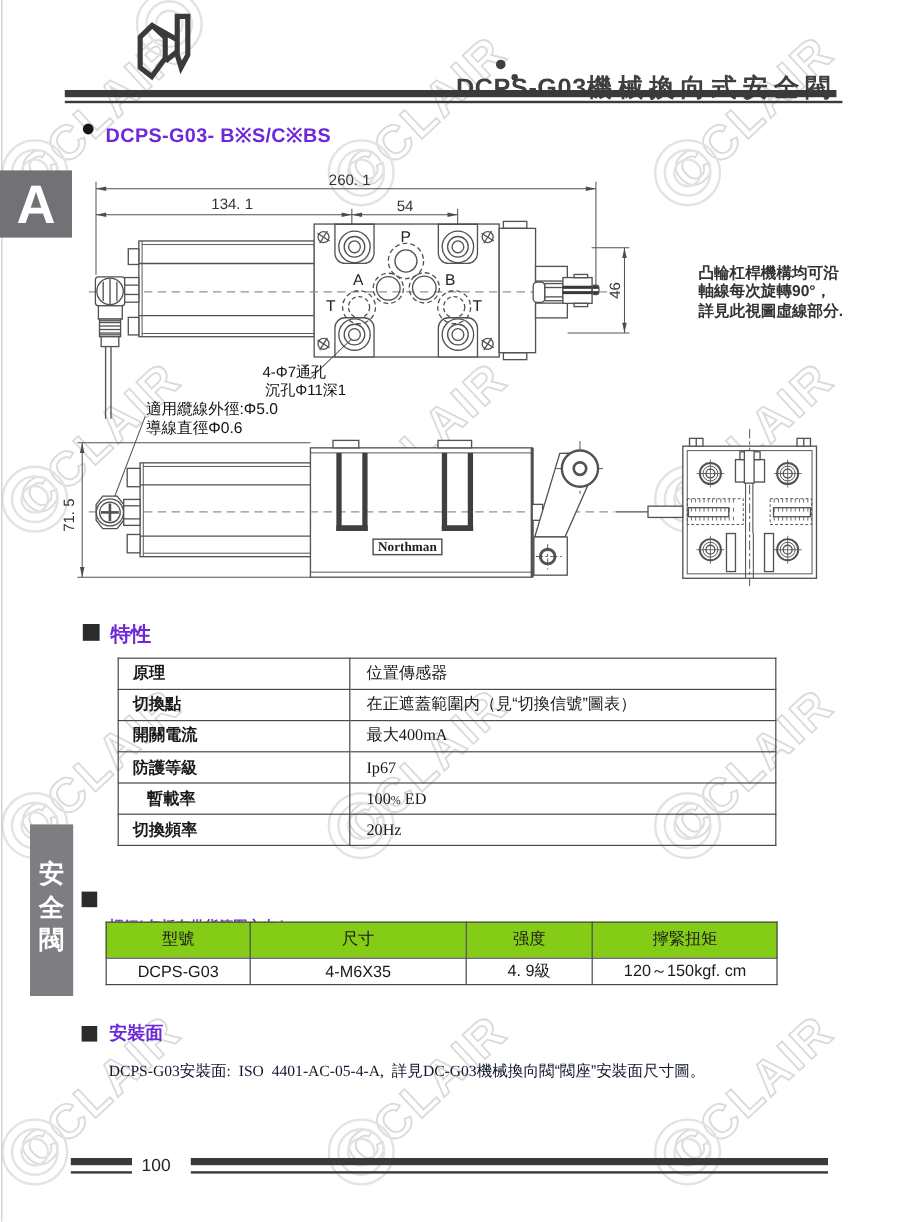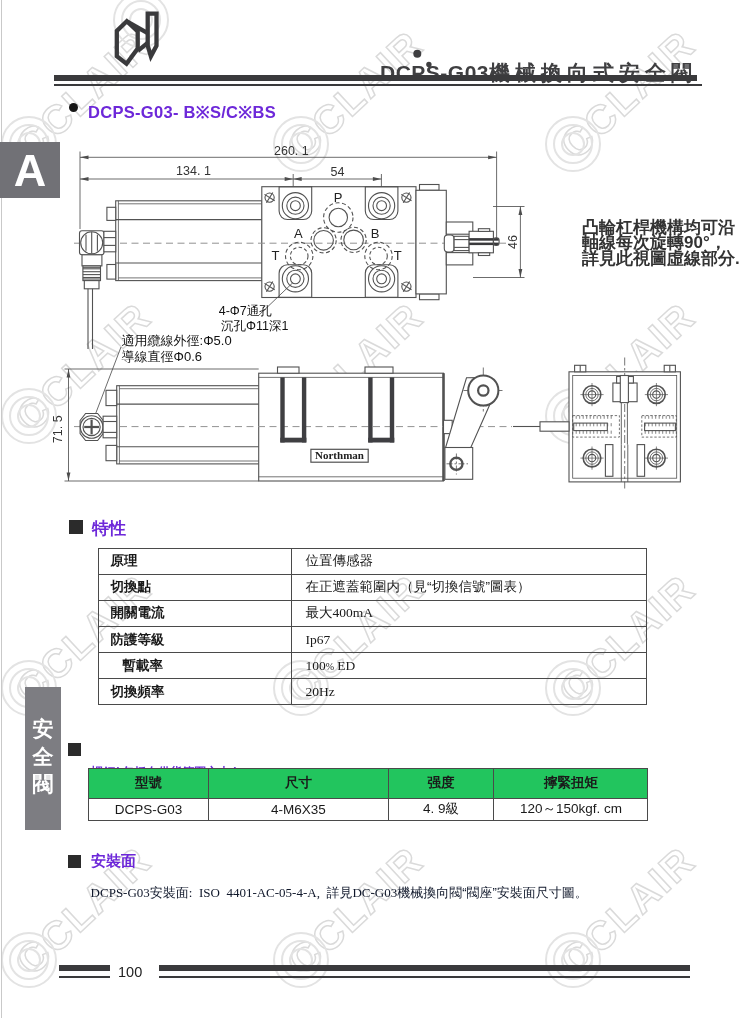--- a/index.html
+++ b/index.html
@@ -466,21 +466,21 @@
 
 <rect x="605.4" y="444.6" width="7.5" height="31.7" fill="#fff"></rect>
 <rect x="637.1" y="444.6" width="7.5" height="31.7" fill="#fff"></rect>
 <line x1="621.3" y1="444.6" x2="621.3" y2="481.9" stroke-width="0.9"></line>
 <line x1="627.8" y1="444.6" x2="627.8" y2="481.9" stroke-width="0.9"></line>
 
 <line x1="513" y1="426.5" x2="540" y2="426.5"></line>
 <rect x="540" y="421.8" width="29" height="9.4" fill="#fff"></rect>
 </svg>
 
-<div class="abs" style="left:582px;top:219.5px;font-size:17px;font-weight:bold;line-height:15.6px;color:#333">凸輪杠桿機構均可沿<br>軸線每次旋轉90°，<br>詳見此視圖虛線部分.</div>
+<div class="abs" style="left:582px;top:219.5px;font-size:13px;font-weight:bold;line-height:15.6px;color:#333">凸輪杠桿機構均可沿<br>軸線每次旋轉90°，<br>詳見此視圖虛線部分.</div>
 
 <div class="abs" style="left:68.6px;top:520px;width:14px;height:14.4px;background:#2b2b2b"></div>
 <div class="abs hd" style="left:92px;top:517px;font-size:17px">特性</div>
 
 <table class="abs" style="left:97.6px;top:547.6px;width:549.8px;height:157.9px;font-size:13.5px;color:#1a1a1a">
 <tbody>
       <tr>
         <td style="border:1px solid #4a4a4a;width:180.8px;padding:0 0 0 12px;font-weight:bold">原理</td>
         <td style="border:1px solid #4a4a4a;padding:0 0 0 13px">位置傳感器</td>
       </tr>
@@ -508,21 +508,21 @@
   </table>
 
 <div class="abs" style="left:25px;top:687px;width:36px;height:143px;background:#7d7d82"></div>
 <div class="abs" style="left:25px;top:715px;width:36px;text-align:center;color:#fff;font-size:21px;font-weight:bold;line-height:27.5px">安<br>全<br>閥</div>
 
 <div class="abs" style="left:68.3px;top:743.3px;width:13.2px;height:13.2px;background:#2b2b2b"></div>
 <div class="abs hd" style="left:91px;top:764px;font-size:12px">螺釘( 包括在供貨範圍之内 )</div>
 
 <table class="abs" style="left:87.7px;top:767.7px;width:560.7px;height:53.4px;font-size:13.5px;color:#1a1a1a;text-align:center">
 <tbody>
-      <tr style="background:#22c55e;font-weight:bold">
+      <tr style="background:#84cc16;font-weight:normal">
 <td style="border:1px solid #4a4a4a;width:117.6px;height:27.1px">型號</td>
 <td style="border:1px solid #4a4a4a;width:176.3px">尺寸</td>
 <td style="border:1px solid #4a4a4a;width:102.9px">强度</td>
 <td style="border:1px solid #4a4a4a">擰緊扭矩</td>
       </tr>
 <tr>
 <td style="border:1px solid #4a4a4a">DCPS-G03</td>
 <td style="border:1px solid #4a4a4a">4-M6X35</td>
 <td style="border:1px solid #4a4a4a">4. 9級</td>
 <td style="border:1px solid #4a4a4a">120～150kgf. cm</td>

